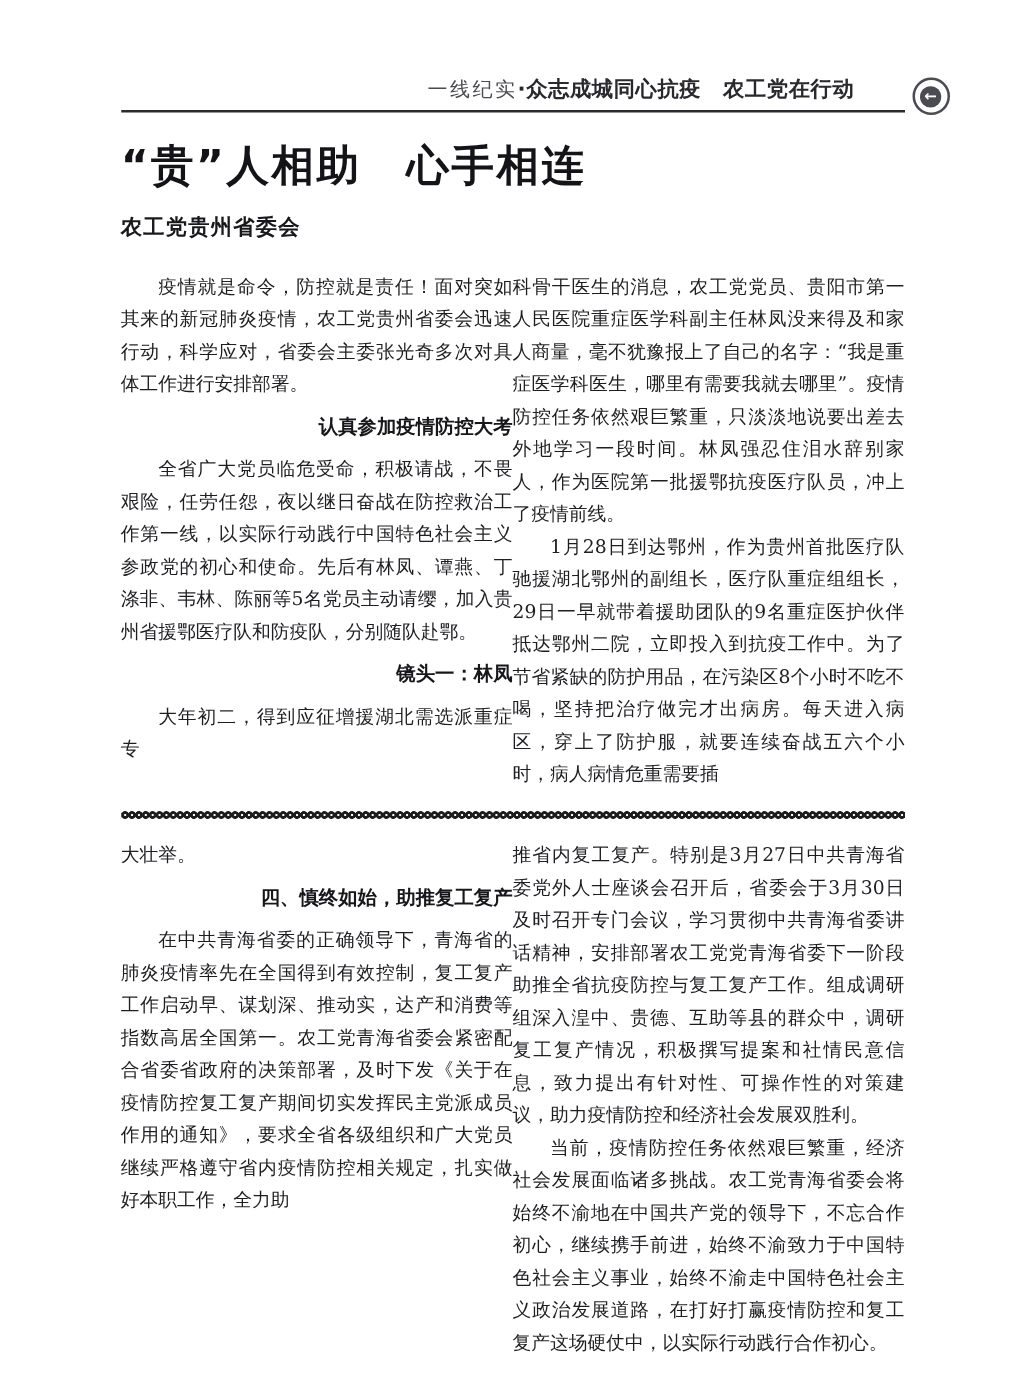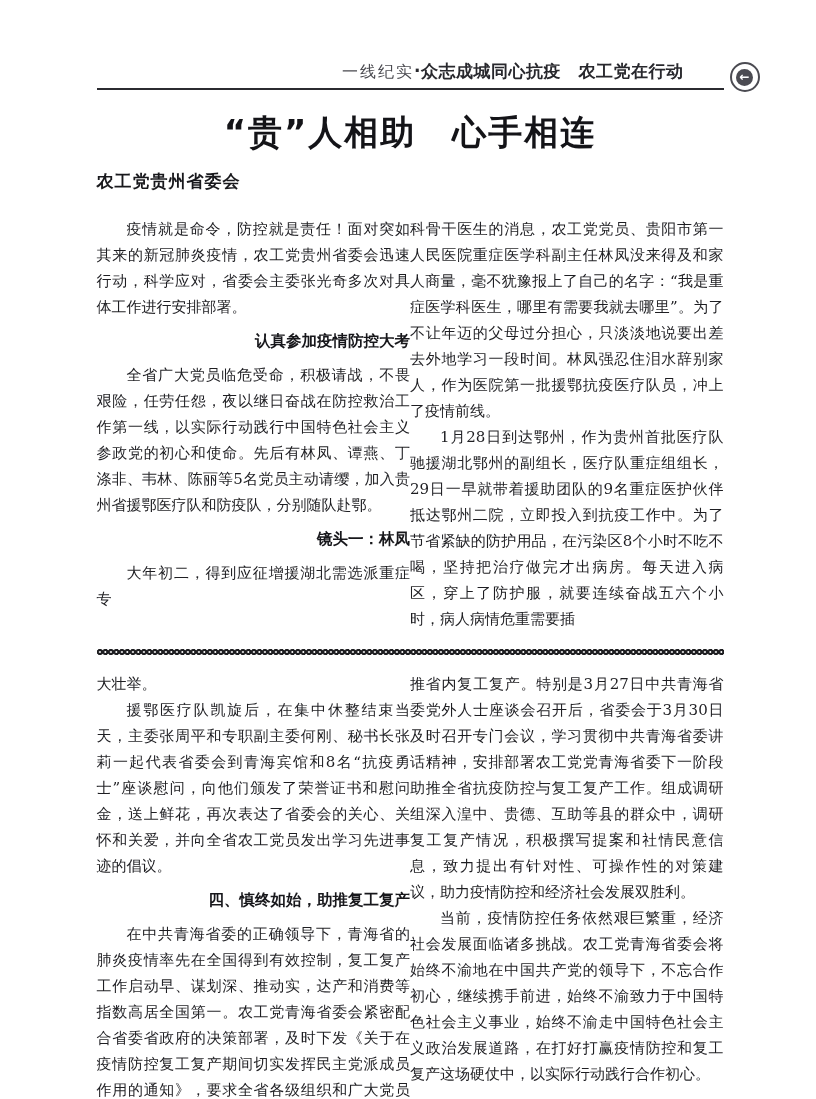--- a/index.html
+++ b/index.html
@@ -51,21 +51,20 @@
     background:#4b4b52;
     color:#ffffff;
     font-family:"DejaVu Sans", sans-serif;
     font-weight:bold;
     font-size:12px; line-height:17px;
     text-align:center;
   }
   
   .title {
     margin-top:20px;
-    text-align:center;
     font-family:"DejaVu Sans", sans-serif;
     font-weight:bold;
     font-size:34px;
     letter-spacing:2px;
     color:#141418;
   }
   .author {
     margin-top:14px;
     font-family:"DejaVu Sans", sans-serif;
     font-weight:bold;
@@ -124,31 +123,30 @@
 
   <div class="columns">
     <div class="col">
       <p class="para">疫情就是命令，防控就是责任！面对突如其来的新冠肺炎疫情，农工党贵州省委会迅速行动，科学应对，省委会主委张光奇多次对具体工作进行安排部署。</p>
       <p class="sec-heading">认真参加疫情防控大考</p>
       <p class="para">全省广大党员临危受命，积极请战，不畏艰险，任劳任怨，夜以继日奋战在防控救治工作第一线，以实际行动践行中国特色社会主义参政党的初心和使命。先后有林凤、谭燕、丁涤非、韦林、陈丽等5名党员主动请缨，加入贵州省援鄂医疗队和防疫队，分别随队赴鄂。</p>
       <p class="sec-heading">镜头一：林凤</p>
       <p class="para">大年初二，得到应征增援湖北需选派重症专</p>
     </div>
     <div class="col">
-      <p class="para-cont">科骨干医生的消息，农工党党员、贵阳市第一人民医院重症医学科副主任林凤没来得及和家人商量，毫不犹豫报上了自己的名字：“我是重症医学科医生，哪里有需要我就去哪里”。为了不让年迈的父母过分担心，只淡淡地说要出差去外地学习一段时间。林凤强忍住泪水辞别家人，作为医院第一批援鄂抗疫医疗队员，冲上了疫情前线。</p>
+      <p class="para-cont">科骨干医生的消息，农工党党员、贵阳市第一人民医院重症医学科副主任林凤没来得及和家人商量，毫不犹豫报上了自己的名字：“我是重症医学科医生，哪里有需要我就去哪里”。疫情防控任务依然艰巨繁重，只淡淡地说要出差去外地学习一段时间。林凤强忍住泪水辞别家人，作为医院第一批援鄂抗疫医疗队员，冲上了疫情前线。</p>
       <p class="para">1月28日到达鄂州，作为贵州首批医疗队驰援湖北鄂州的副组长，医疗队重症组组长，29日一早就带着援助团队的9名重症医护伙伴抵达鄂州二院，立即投入到抗疫工作中。为了节省紧缺的防护用品，在污染区8个小时不吃不喝，坚持把治疗做完才出病房。每天进入病区，穿上了防护服，就要连续奋战五六个小时，病人病情危重需要插</p>
     </div>
   </div>
 
   <div class="divider"></div>
 
   <div class="columns" style="margin-top:0;">
     <div class="col">
       <p class="para-cont">大壮举。</p>
-      <p class="para">援鄂医疗队凯旋后，在集中休整结束当天，主委张周平和专职副主委何刚、秘书长张莉一起代表省委会到青海宾馆和8名“抗疫勇士”座谈慰问，向他们颁发了荣誉证书和慰问金，送上鲜花，再次表达了省委会的关心、关怀和关爱，并向全省农工党员发出学习先进事迹的倡议。</p>
       <p class="sec-heading">四、慎终如始，助推复工复产</p>
       <p class="para">在中共青海省委的正确领导下，青海省的肺炎疫情率先在全国得到有效控制，复工复产工作启动早、谋划深、推动实，达产和消费等指数高居全国第一。农工党青海省委会紧密配合省委省政府的决策部署，及时下发《关于在疫情防控复工复产期间切实发挥民主党派成员作用的通知》，要求全省各级组织和广大党员继续严格遵守省内疫情防控相关规定，扎实做好本职工作，全力助</p>
     </div>
     <div class="col">
       <p class="para-cont">推省内复工复产。特别是3月27日中共青海省委党外人士座谈会召开后，省委会于3月30日及时召开专门会议，学习贯彻中共青海省委讲话精神，安排部署农工党党青海省委下一阶段助推全省抗疫防控与复工复产工作。组成调研组深入湟中、贵德、互助等县的群众中，调研复工复产情况，积极撰写提案和社情民意信息，致力提出有针对性、可操作性的对策建议，助力疫情防控和经济社会发展双胜利。</p>
       <p class="para">当前，疫情防控任务依然艰巨繁重，经济社会发展面临诸多挑战。农工党青海省委会将始终不渝地在中国共产党的领导下，不忘合作初心，继续携手前进，始终不渝致力于中国特色社会主义事业，始终不渝走中国特色社会主义政治发展道路，在打好打赢疫情防控和复工复产这场硬仗中，以实际行动践行合作初心。</p>
       <p class="editor-line">
         <span>责任编辑</span><span class="gap"></span><span>刘京徽</span>
       </p>
     </div>

